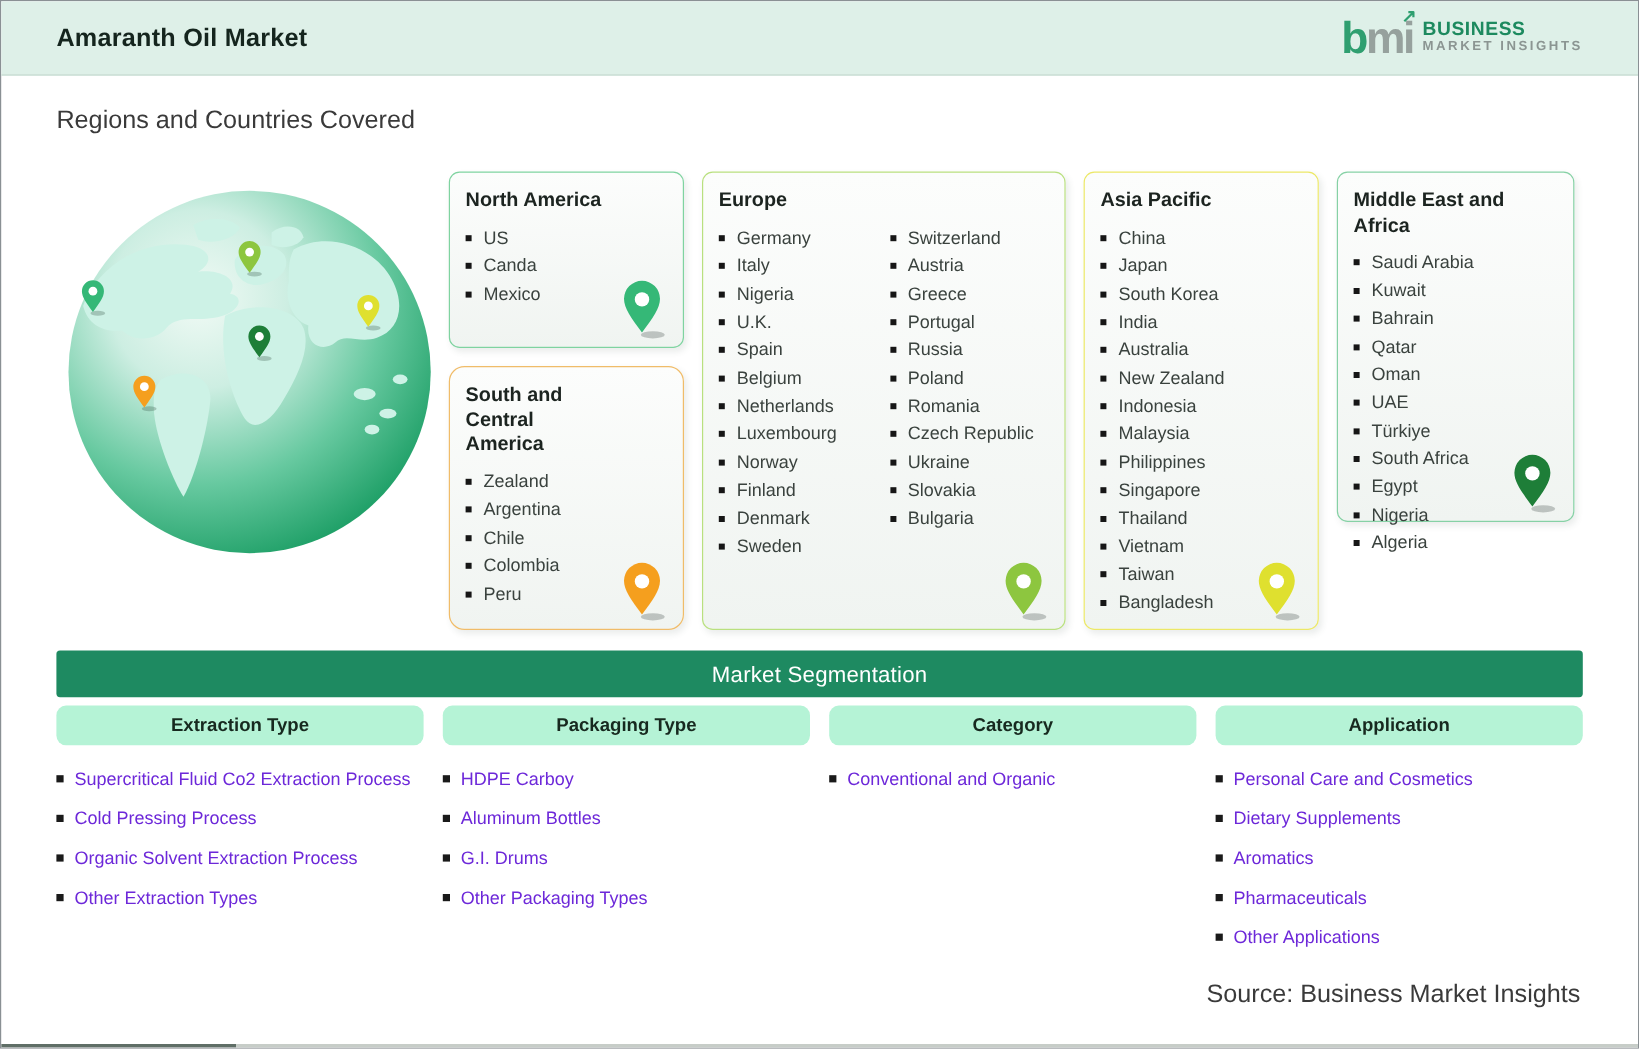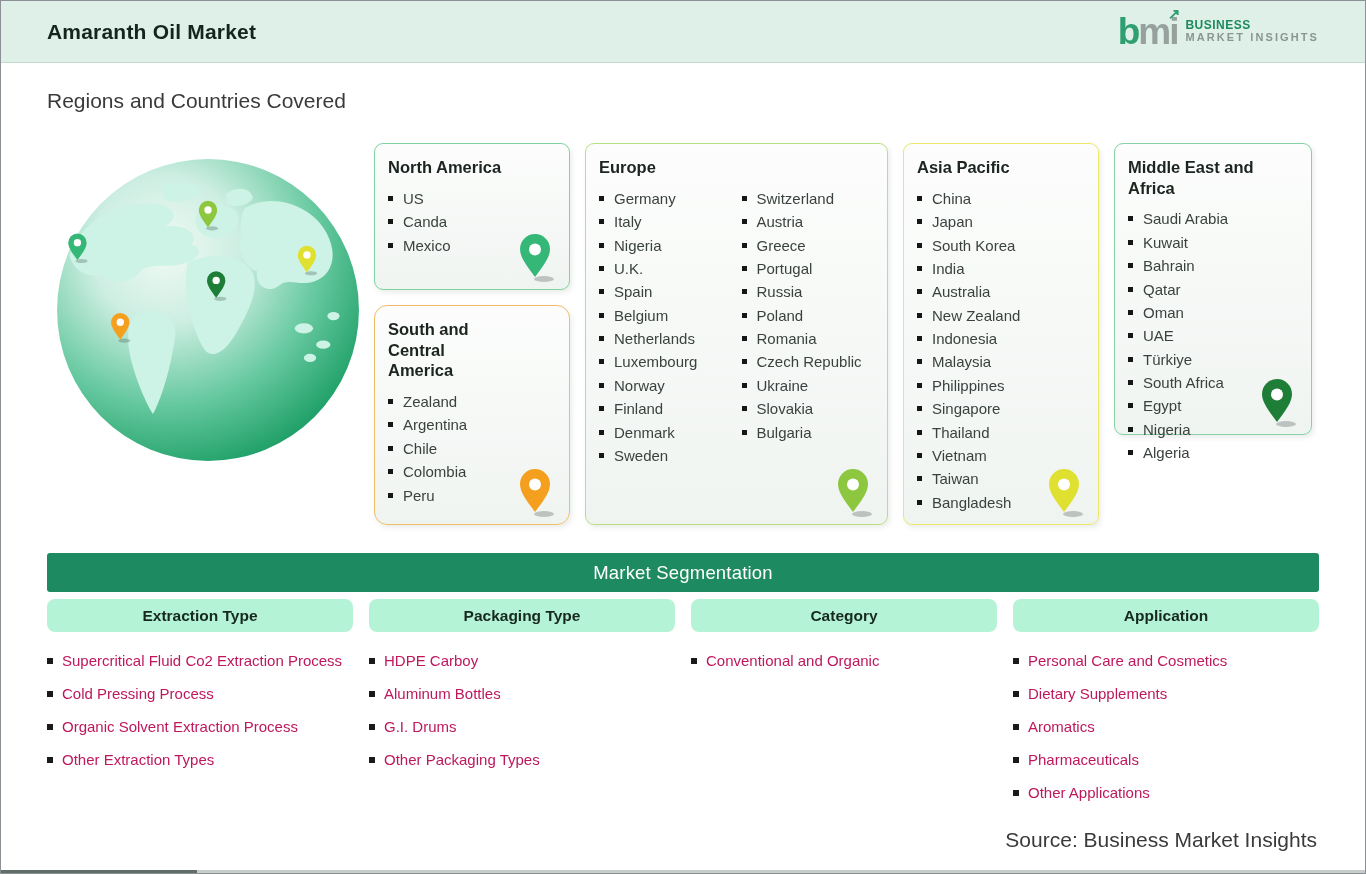--- a/index.html
+++ b/index.html
@@ -15,21 +15,21 @@
     display:flex; align-items:center; justify-content:space-between;
     padding:0 46px;
   }
   .topbar h1 { font-size:21px; font-weight:bold; color:#15251e; letter-spacing:.2px; }
   .logo { display:flex; align-items:center; gap:8px; }
   .mark { position:relative; font-weight:bold; font-size:37px; line-height:1; letter-spacing:-2px; }
   .mark .mb { color:#2f9f70; }
   .mark .mm, .mark .mi { color:#96a19d; }
   .mark .arrow { position:absolute; top:-7px; right:-3px; font-size:15px; color:#2f9f70; letter-spacing:0; }
   .logo-text { display:flex; flex-direction:column; line-height:1.05; }
-  .logo-text .l1 { font-size:12px; font-weight:bold; color:#1d8a5f; letter-spacing:.5px; }
+  .logo-text .l1 { font-size:16px; font-weight:bold; color:#1d8a5f; letter-spacing:.5px; }
   .logo-text .l2 { font-size:11px; font-weight:bold; color:#8b9592; letter-spacing:2.1px; }
   
   .section-title { margin:26px 46px 0; font-size:21px; font-weight:normal; color:#3a3a3a; }
   
   .regions { margin:30px 46px 0; height:382px; display:flex; gap:15px; }
   .globe-box { flex:none; width:312px; position:relative; }
   .globe-box svg { position:absolute; left:8px; top:14px; }
   .stack { flex:none; width:196px; display:flex; flex-direction:column; gap:15px; }
   .region-card {
     position:relative; border:1.5px solid #ccc; border-radius:9px;
@@ -44,33 +44,33 @@
   .card-mea { flex:none; width:198px; height:292px; }
   .region-title { font-size:16.5px; font-weight:bold; color:#1c2420; margin:1px 0 9px; line-height:1.25; }
   .card-sca .region-title { max-width:120px; }
   .country-list { list-style:none; }
   .country-list li { display:flex; align-items:center; gap:10px; padding:3.2px 0; font-size:15px; color:#3a423e; break-inside:avoid; }
   .country-list .sq { flex:none; width:5px; height:5px; background:#161616; }
   .country-list.two-col { column-count:2; column-gap:10px; }
   .pin { position:absolute; right:10px; bottom:6px; }
   
   .seg-banner {
-    margin:28px 46px 0; height:39px; background:#1e8a61; border-radius:3px;
+    margin:17px 46px 0; height:39px; background:#1e8a61; border-radius:3px;
     display:flex; align-items:center; justify-content:center;
     color:#fff; font-size:18.5px; letter-spacing:.2px;
   }
   .seg-grid { margin:7px 46px 0; display:grid; grid-template-columns:repeat(4,1fr); gap:16px; }
   .seg-pill {
     height:33px; background:#b5f3d6; border-radius:8px;
     display:flex; align-items:center; justify-content:center;
     font-size:15.5px; font-weight:bold; color:#17291f;
   }
   .seg-lists { margin:17px 46px 0; display:grid; grid-template-columns:repeat(4,1fr); gap:16px; align-items:start; }
   .seg-list { list-style:none; }
-  .seg-list li { font-size:15px; color:#be185d; line-height:24px; margin-bottom:9px; }
+  .seg-list li { font-size:15px; color:#6d28d9; line-height:24px; margin-bottom:9px; }
   .seg-list .sq { display:inline-block; width:6px; height:6px; background:#1a1a1a; margin-right:9px; vertical-align:2px; }
   
   .source { margin:14px 48px 0; text-align:right; font-size:21px; color:#3a3a3a; }
   .bottom-strip {
     position:absolute; left:0; right:0; bottom:0; height:3px;
     background:linear-gradient(to right,#5f6e66 0,#5f6e66 196px,#c7cdc8 196px,#c7cdc8 100%);
   }
 </style>
 </head>
 <body>

